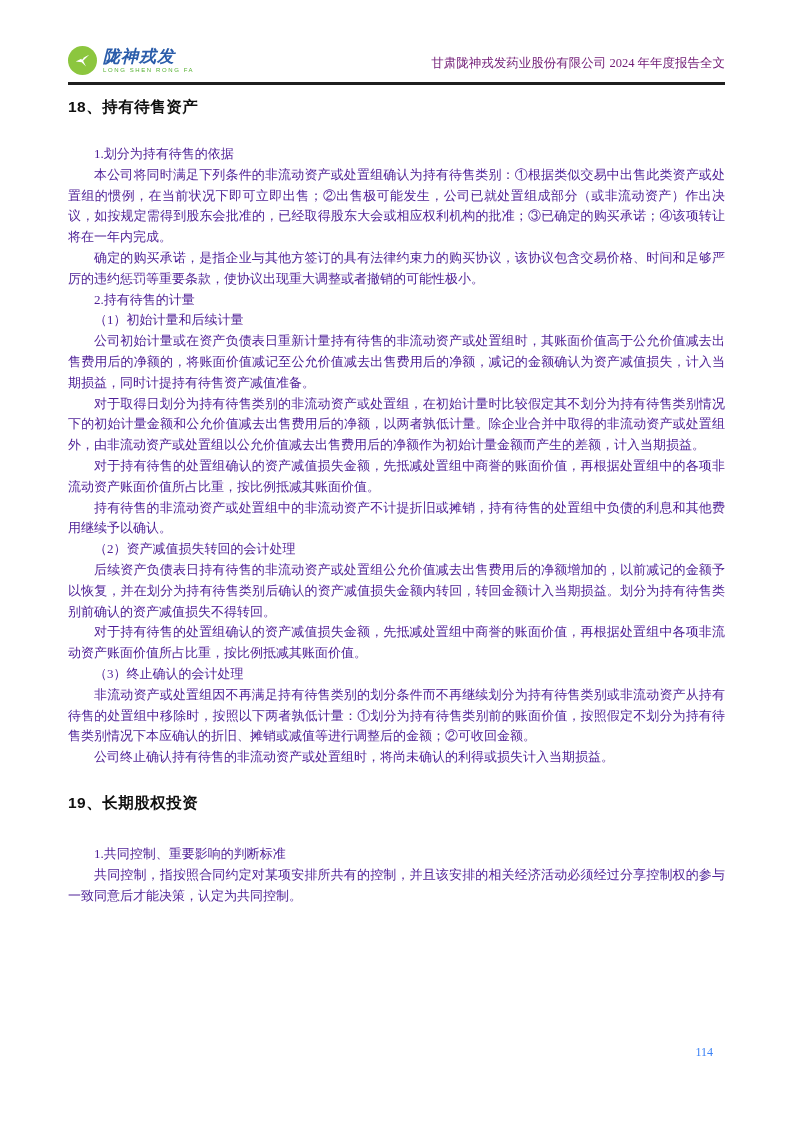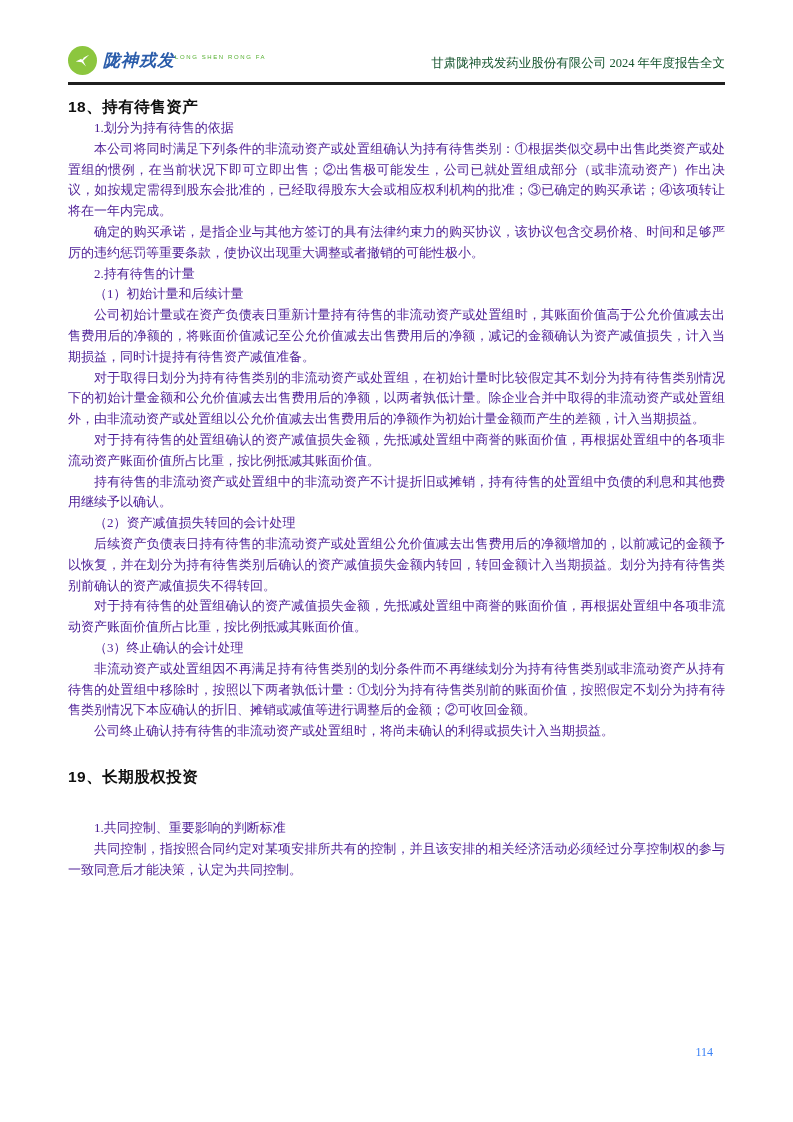--- a/index.html
+++ b/index.html
@@ -25,53 +25,53 @@
   }
   .logo { display: flex; align-items: center; gap: 6px; }
   .logo-circle {
     width: 29px; height: 29px;
     border-radius: 50%;
     background: #8cc63e;
     display: flex; align-items: center; justify-content: center;
     flex: 0 0 auto;
   }
   .logo-circle svg { display: block; }
-  .logo-textcol { display: flex; flex-direction: row; line-height: 1; }
+  .logo-textcol { display: flex; flex-direction: column; line-height: 1; }
   .logo-cn {
     font-family: "Liberation Sans", "DejaVu Sans", sans-serif;
     font-weight: bold;
     font-style: italic;
     font-size: 17px;
     letter-spacing: 1px;
     color: #2a5caa;
   }
   .logo-en {
     font-family: "Liberation Sans", "DejaVu Sans", sans-serif;
     font-size: 6px;
     letter-spacing: 1.6px;
     color: #56b031;
     margin-top: 2px;
     white-space: nowrap;
   }
   .doc-title {
     font-size: 12.5px;
-    color: #14532d;
+    color: #701a75;
     padding-bottom: 3px;
     white-space: nowrap;
   }
   
   .section-title {
     font-family: "Liberation Sans", "DejaVu Sans", sans-serif;
     font-weight: bold;
     font-size: 15.5px;
     color: #0f0f0f;
     margin: 0;
     letter-spacing: 0.5px;
   }
-  .title-18 { margin-top: 12px; }
+  .title-18 { margin-top: 12px; margin-bottom: 26px; }
   .title-19 { margin-top: 25px; margin-bottom: 30px; }
   .para {
     margin: 0;
     font-size: 13px;
     line-height: 20.8px;
     text-align: justify;
     text-indent: 2em;
     color: #4c1d95;
     word-break: break-all;
   }

